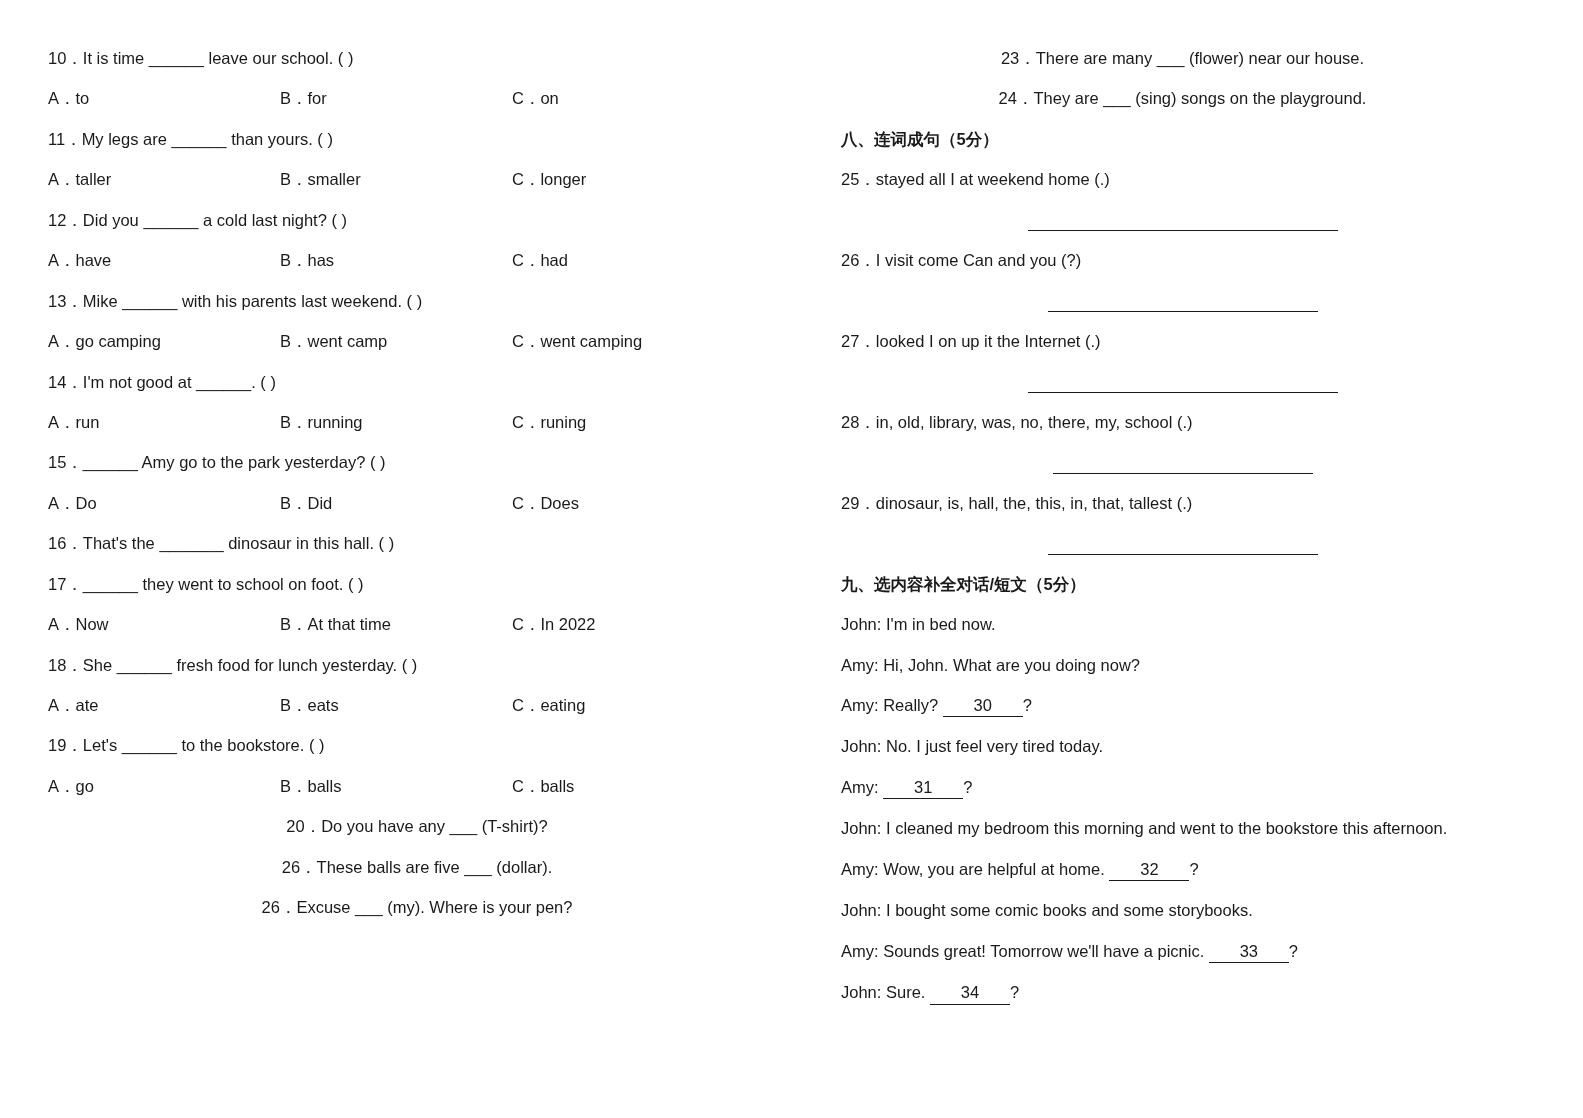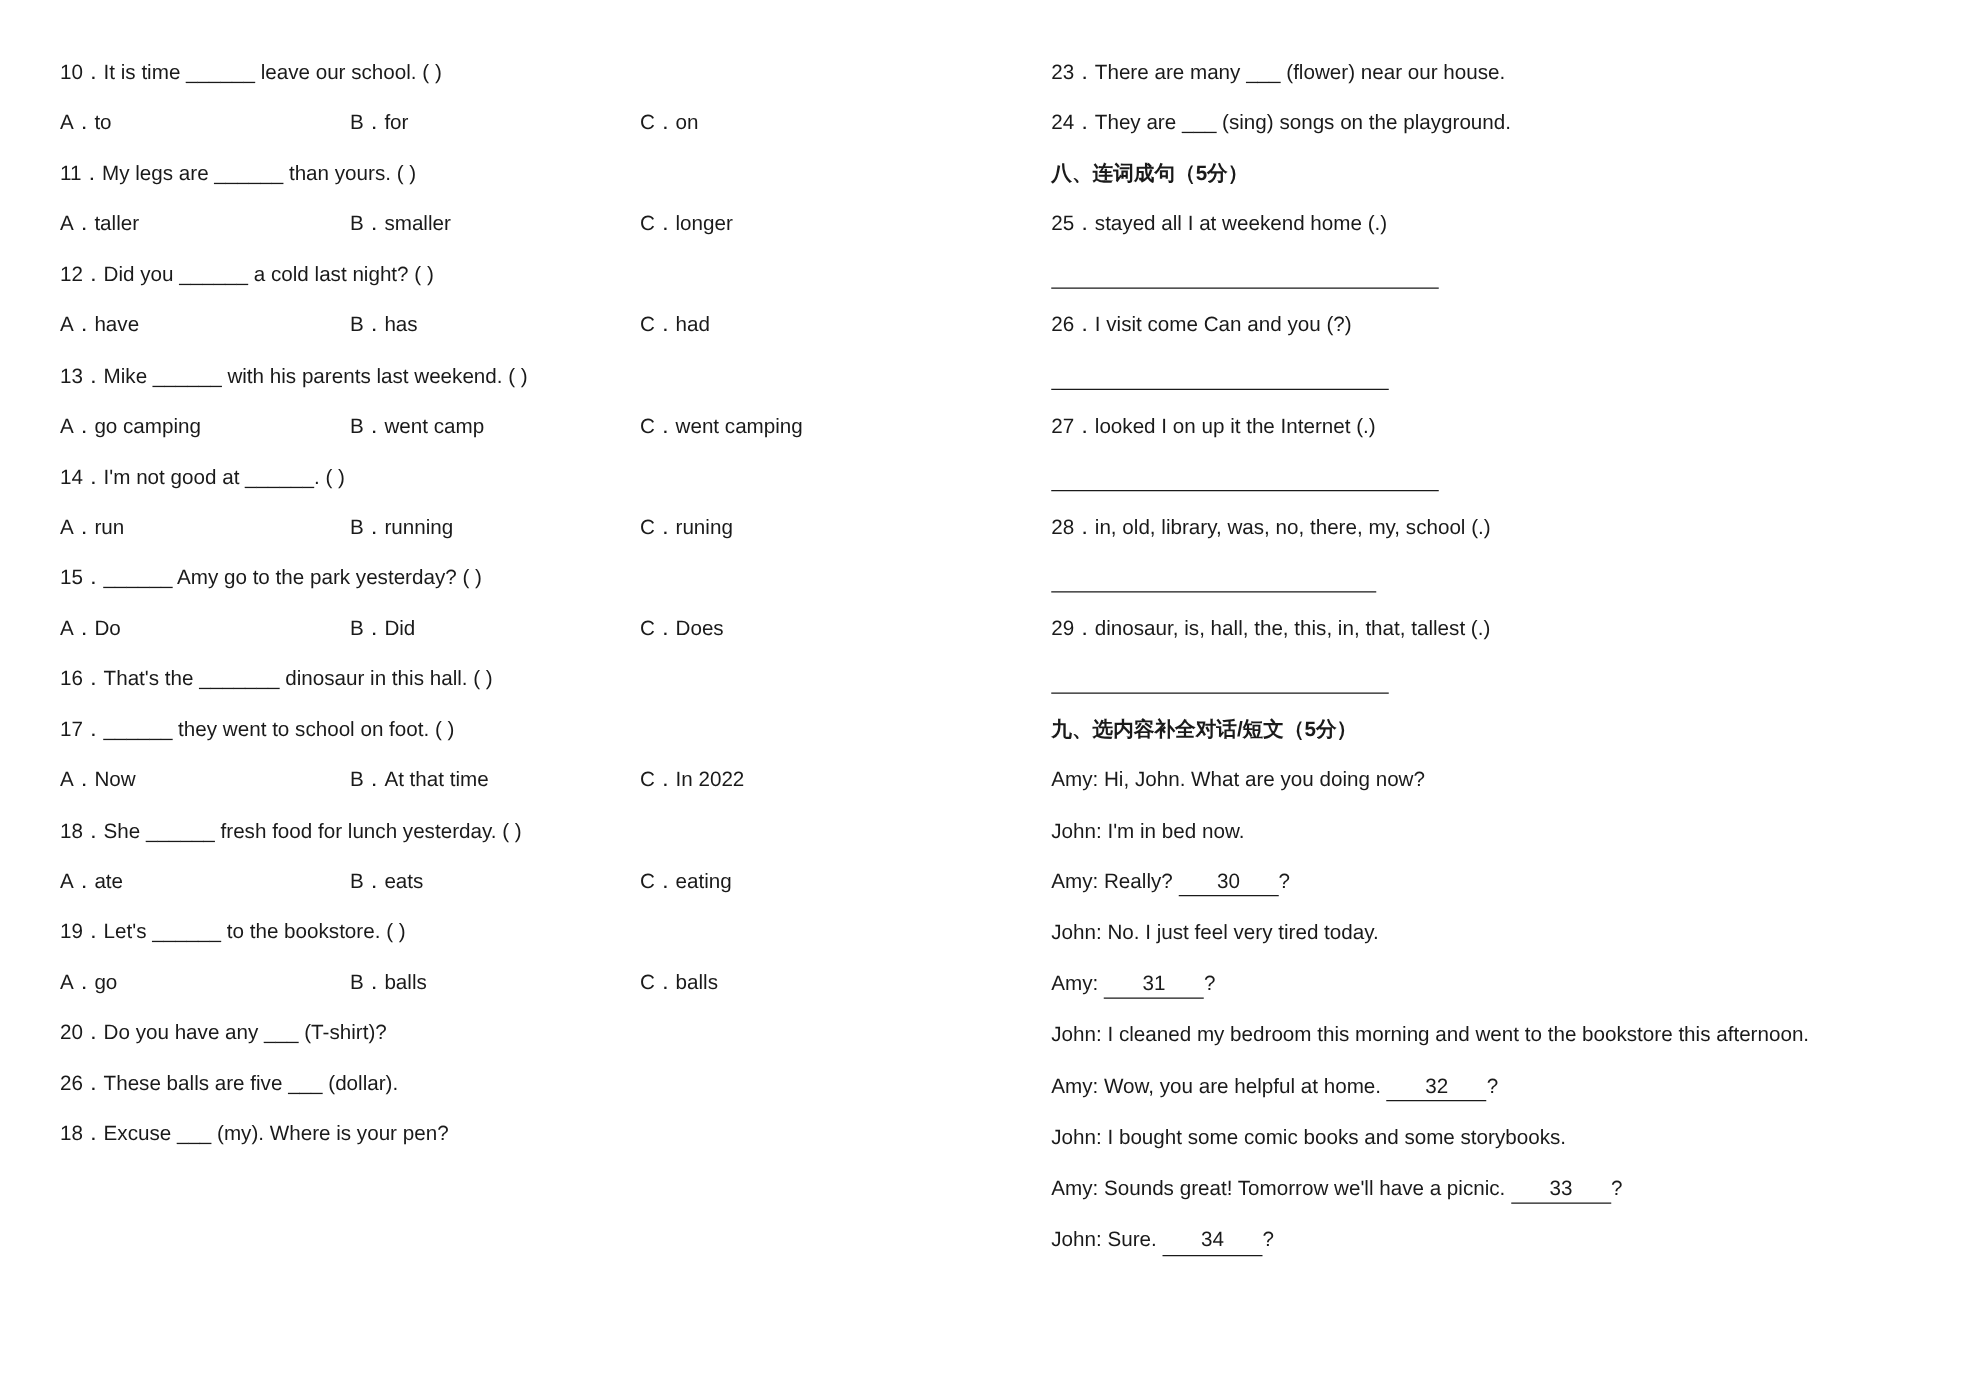--- a/index.html
+++ b/index.html
@@ -51,20 +51,21 @@
   .opt:last-child { width: auto; }
   .section-head {
     font-weight: bold;
     margin-bottom: 19px;
     margin-top: 4px;
     line-height: 1.3;
   }
   .fill-line {
     margin-bottom: 19px;
     line-height: 1.3;
+    text-align: center;
   }
   .answer-rule {
     display: inline-block;
     border-bottom: 1px solid #1a1a1a;
     height: 14px;
     vertical-align: bottom;
   }
   .dialog-line {
     margin-bottom: 19px;
     line-height: 1.3;
@@ -147,21 +148,21 @@
       <div class="qline">19．Let's ______ to the bookstore. (        )</div>
       <div class="opts">
         <span class="opt">A．go</span>
         <span class="opt">B．balls</span>
         <span class="opt">C．balls</span>
       </div>
 
 
       <div class="fill-line">20．Do you have any ___ (T-shirt)?</div>
       <div class="fill-line">26．These balls are five ___ (dollar).</div>
-      <div class="fill-line">18．Excuse ___ (my). Where is your pen?</div>
+      <div class="fill-line">26．Excuse ___ (my). Where is your pen?</div>
 
     </div>
 
     <div class="col right">
 
       <div class="fill-line">23．There are many ___ (flower) near our house.</div>
       <div class="fill-line">24．They are ___ (sing) songs on the playground.</div>
 
       <div class="section-head">八、连词成句（5分）</div>
 
@@ -186,25 +187,25 @@
       </div>
 
       <div class="qline">29．dinosaur, is, hall, the, this, in, that, tallest (.)</div>
       <div class="fill-line">
         <span class="answer-rule" style="width:270px"></span>
       </div>
 
       <div class="section-head">九、选内容补全对话/短文（5分）</div>
 
       <div class="dialog-line">
+        <span>John:</span><span> I'm in bed now.</span>
+      </div>
+
+      <div class="dialog-line">
         <span>Amy:</span><span> Hi, John. What are you doing now?</span>
-      </div>
-
-      <div class="dialog-line">
-        <span>John:</span><span> I'm in bed now.</span>
       </div>
 
       <div class="dialog-line">
         <span>Amy:</span><span> Really? </span><span class="blank-num">30</span><span>?</span>
       </div>
 
       <div class="dialog-line">
         <span>John:</span><span> No. I just feel very tired today.</span>
       </div>
 

